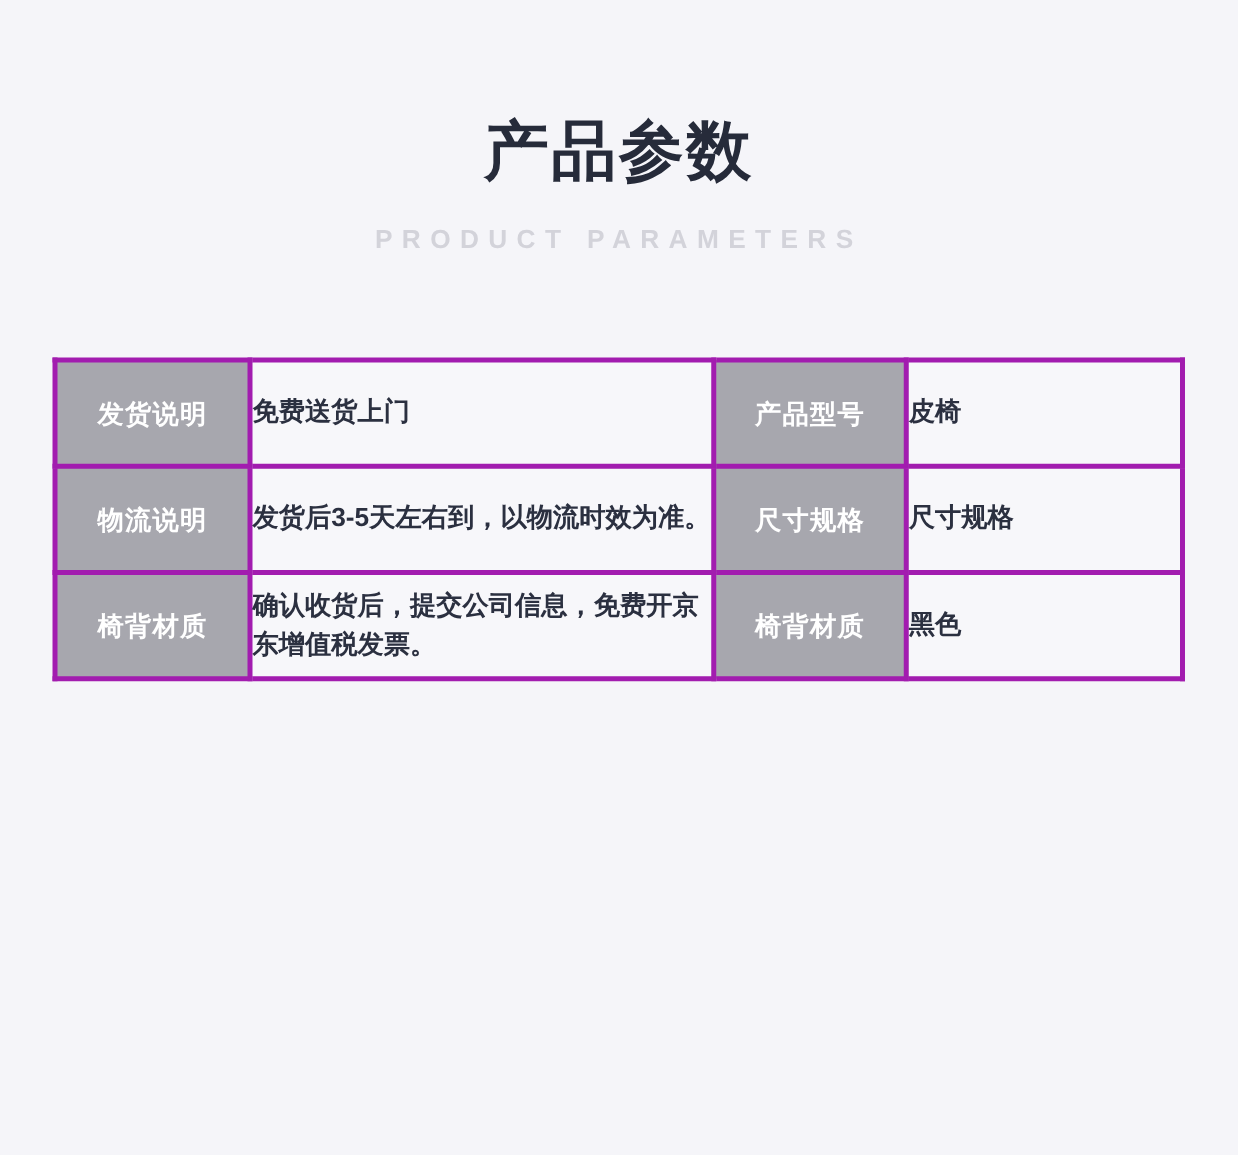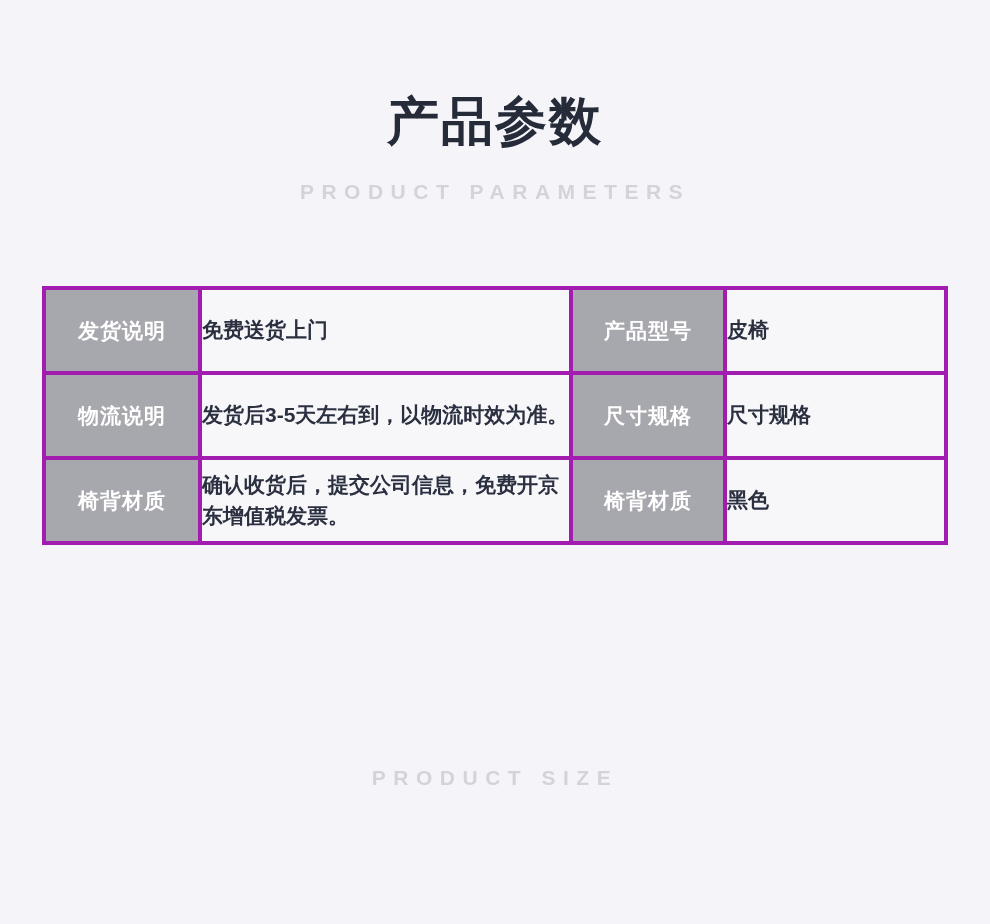--- a/index.html
+++ b/index.html
@@ -136,14 +136,13 @@
         <td class="cell-label">椅背材质</td>
         <td class="cell-value">确认收货后，提交公司信息，免费开京东增值税发票。</td>
         <td class="cell-label">椅背材质</td>
         <td class="cell-value">黑色</td>
       </tr>
     </tbody>
   </table>
 </div>
 
 <div class="section-head" id="head-size">
-  <div class="section-sub">PRODUCT SIZE</div>
 </div>
 
 </body></html>

